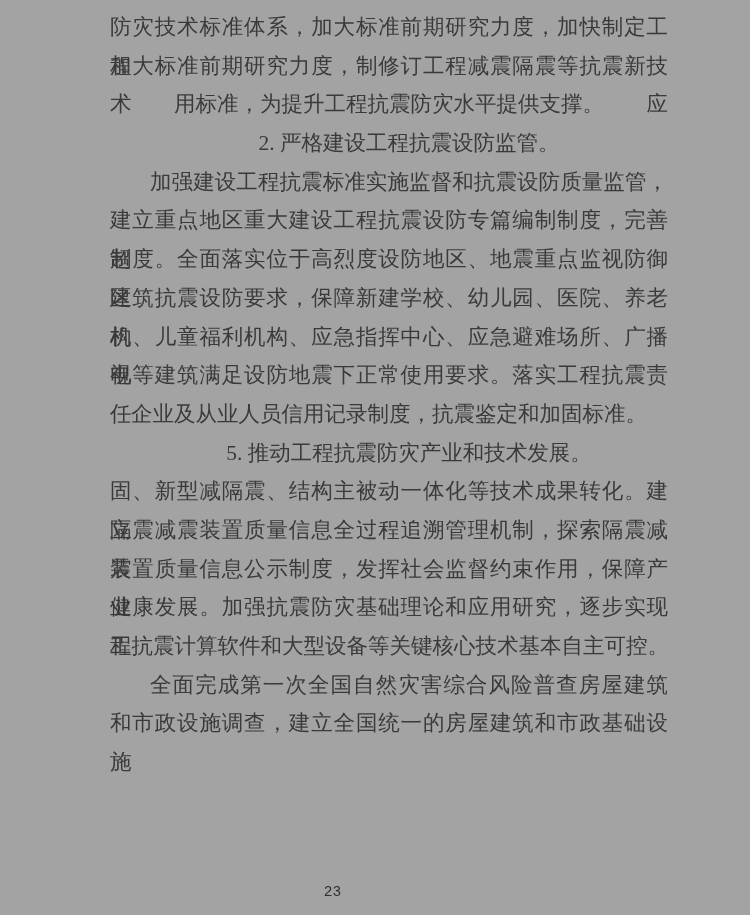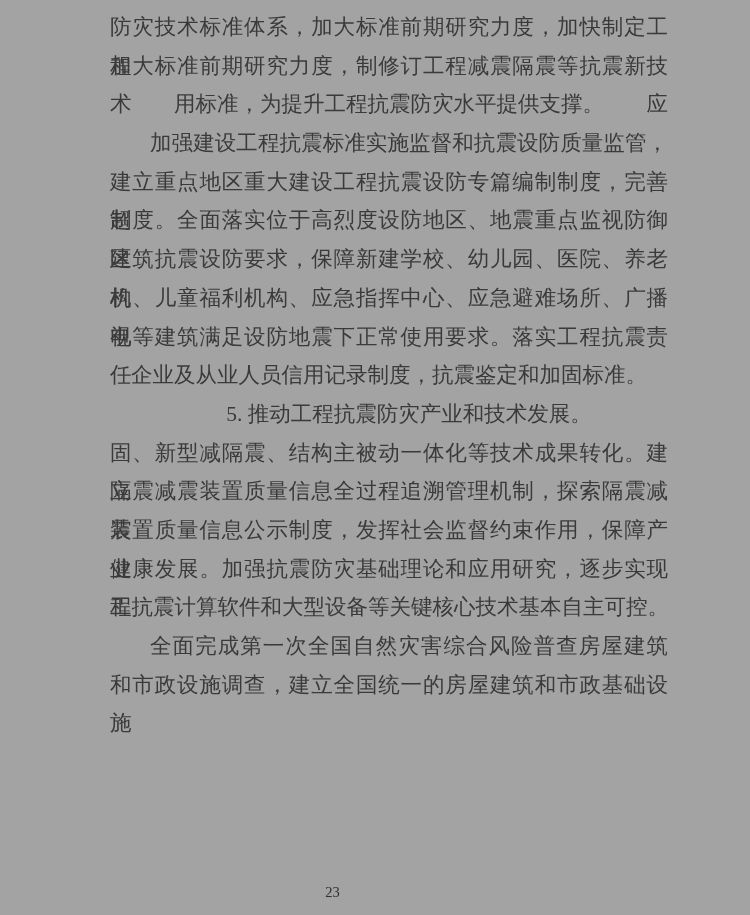--- a/index.html
+++ b/index.html
@@ -42,33 +42,34 @@
   }
   .indent {
     text-indent: 40px;
   }
   .page-number {
     position: absolute;
     top: 884px;
     left: 0;
     width: 665px;
     text-align: center;
-    font-family: Liberation Serif, serif;
+    font-family: Liberation Mono, monospace;
     font-size: 14.5px;
     color: #2f2f2f;
   }
 </style>
 </head>
 <body>
 
 <div class="page">
   <div class="content">
     <div class="line fill">防灾技术标准体系，加大标准前期研究力度，加快制定工程</div>
     <div class="line fill">加大标准前期研究力度，制修订工程减震隔震等抗震新技术应</div>
     <div class="line left">用标准，为提升工程抗震防灾水平提供支撑。</div>
+    <div class="line left indent">2. 严格建设工程抗震设防监管。</div>
     <div class="line fill indent">加强建设工程抗震标准实施监督和抗震设防质量监管，</div>
     <div class="line fill">建立重点地区重大建设工程抗震设防专篇编制制度，完善超</div>
     <div class="line fill">制度。全面落实位于高烈度设防地区、地震重点监视防御区</div>
     <div class="line fill">建筑抗震设防要求，保障新建学校、幼儿园、医院、养老机</div>
     <div class="line fill">构、儿童福利机构、应急指挥中心、应急避难场所、广播电</div>
     <div class="line fill">视等建筑满足设防地震下正常使用要求。落实工程抗震责任</div>
     <div class="line left">企业及从业人员信用记录制度，抗震鉴定和加固标准。</div>
     <div class="line left indent">5. 推动工程抗震防灾产业和技术发展。</div>
     <div class="line fill">固、新型减隔震、结构主被动一体化等技术成果转化。建立</div>
     <div class="line fill">隔震减震装置质量信息全过程追溯管理机制，探索隔震减震</div>

